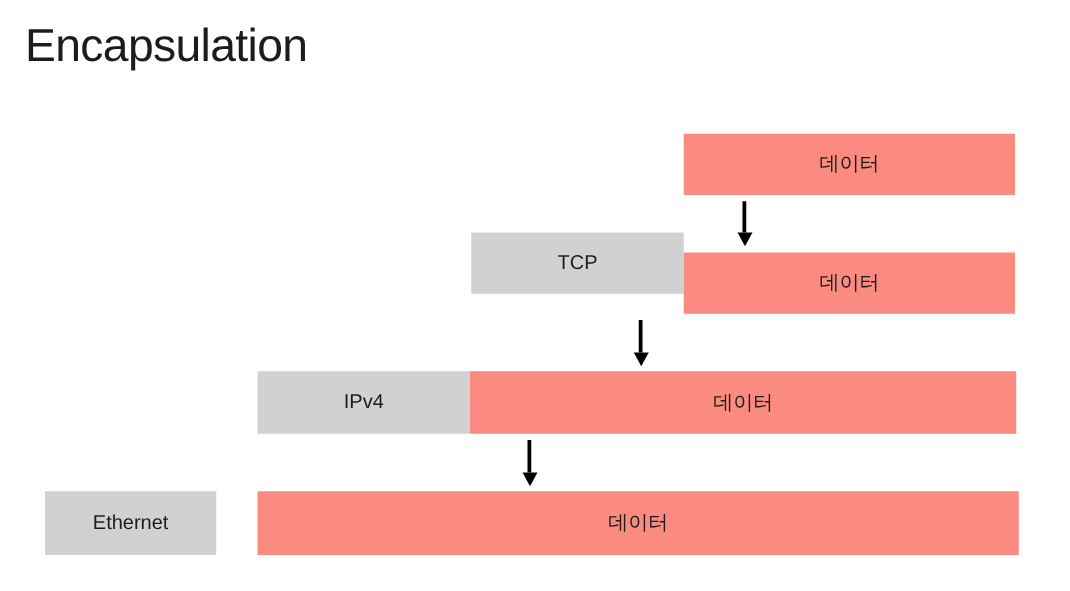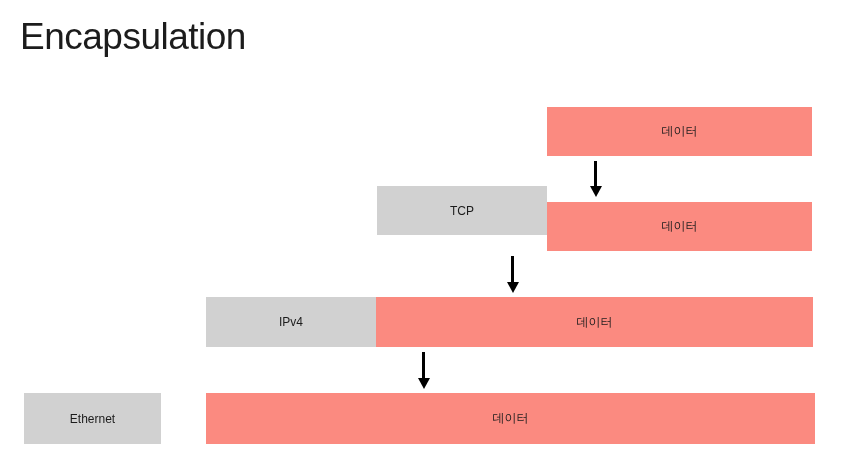--- a/index.html
+++ b/index.html
@@ -18,35 +18,35 @@
   }
   .stage { position: relative; width: 856px; height: 473px; padding-left: 13px; }
   .slide-title {
     position: absolute; left: 20px; top: 16px;
     font-size: 37px; font-weight: 300; letter-spacing: -0.5px;
     color: var(--text); white-space: nowrap;
   }
   .box {
     position: absolute;
     display: flex; align-items: center; justify-content: center;
-    font-size: 12px; color: var(--text); white-space: nowrap;
+    font-size: 16px; color: var(--text); white-space: nowrap;
   }
   .payload { background: var(--payload-fill); }
   .header  { background: var(--header-fill); }
 
   
   .p1 { left: 547px; top: 107px; width: 265px; height: 49px; }
   
   .h2 { left: 377px; top: 186px; width: 170px; height: 49px; }
   .p2 { left: 547px; top: 202px; width: 265px; height: 49px; }
   
   .h3 { left: 206px; top: 297px; width: 170px; height: 50px; align-items: center; }
   .p3 { left: 376px; top: 297px; width: 437px; height: 50px; }
   
-  .h4 { left: 24px;  top: 393px; width: 137px; height: 51px; text-align: right; }
+  .h4 { left: 36px;  top: 393px; width: 137px; height: 51px; text-align: right; }
   .p4 { left: 206px; top: 393px; width: 609px; height: 51px; }
 
   .arrow {
     position: absolute; width: 13px;
     display: flex; flex-direction: column; align-items: center;
   }
   .arrow .shaft { width: 3px; flex: 1; background: var(--arrow); }
   .arrow .head {
     width: 0; height: 0;
     border-left: 6.5px solid transparent;

